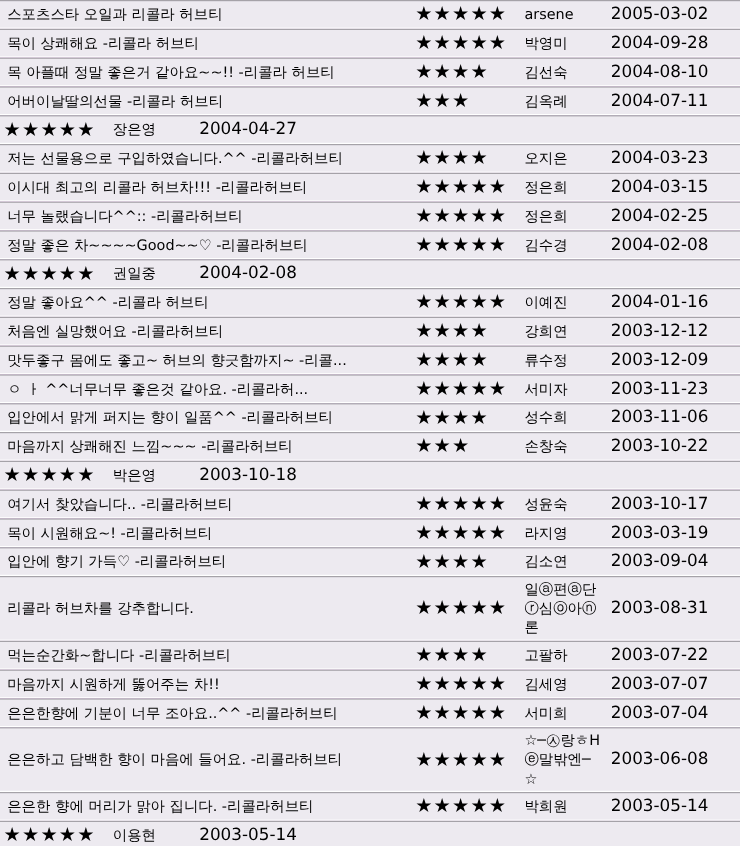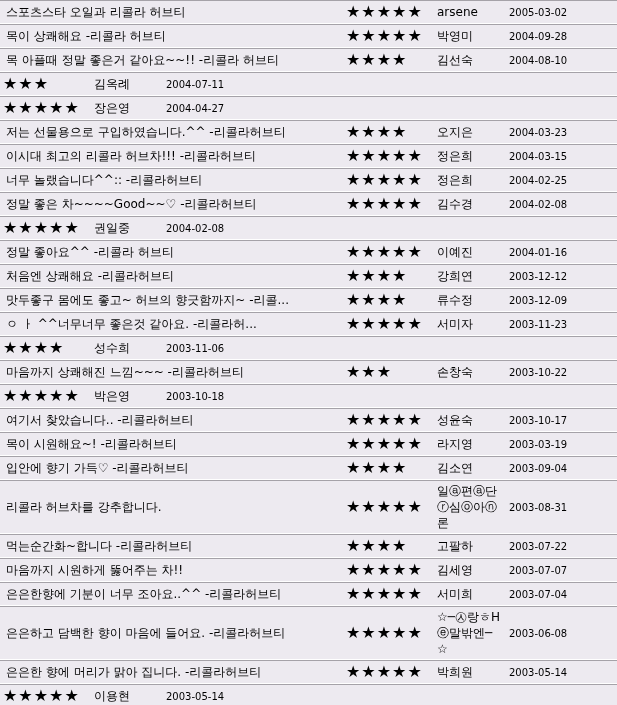--- a/index.html
+++ b/index.html
@@ -33,21 +33,21 @@
     font-size:16px;line-height:14px;letter-spacing:1px;
     color:#000;
   }
   .cell.reviewer{
     flex:0 0 68px;
     font-size:12px;line-height:16px;
     white-space:pre-line;overflow:visible;
   }
   .cell.date{
     flex:1 1 auto;padding-left:4px;
-    font-size:10px;letter-spacing:0;
+    font-size:14px;letter-spacing:0;
   }
 </style>
 </head>
 <body>
 
 <div class="wrap">
   <div class="row">
     <div class="cell title">스포츠스타 오일과 리콜라 허브티</div>
     <div class="cell stars">★★★★★</div>
     <div class="cell reviewer">arsene</div>
@@ -62,20 +62,21 @@
   </div>
 
   <div class="row">
     <div class="cell title">목 아플때 정말 좋은거 같아요~~!! -리콜라 허브티</div>
     <div class="cell stars">★★★★</div>
     <div class="cell reviewer">김선숙</div>
     <div class="cell date">2004-08-10</div>
   </div>
 
   <div class="row">
+    <div class="cell title">어버이날딸의선물 -리콜라 허브티</div>
     <div class="cell stars">★★★</div>
     <div class="cell reviewer">김옥례</div>
     <div class="cell date">2004-07-11</div>
   </div>
 
   <div class="row">
     <div class="cell stars">★★★★★</div>
     <div class="cell reviewer">장은영</div>
     <div class="cell date">2004-04-27</div>
   </div>
@@ -115,41 +116,42 @@
   </div>
 
   <div class="row">
     <div class="cell title">정말 좋아요^^ -리콜라 허브티</div>
     <div class="cell stars">★★★★★</div>
     <div class="cell reviewer">이예진</div>
     <div class="cell date">2004-01-16</div>
   </div>
 
   <div class="row">
-    <div class="cell title">처음엔 상쾌해요 -리콜라허브티</div>
+    <div class="cell title">처음엔 실망했어요 -리콜라허브티</div>
     <div class="cell stars">★★★★</div>
     <div class="cell reviewer">강희연</div>
     <div class="cell date">2003-12-12</div>
   </div>
 
   <div class="row">
     <div class="cell title">맛두좋구 몸에도 좋고~ 허브의 향긋함까지~ -리콜...</div>
     <div class="cell stars">★★★★</div>
     <div class="cell reviewer">류수정</div>
     <div class="cell date">2003-12-09</div>
   </div>
 
   <div class="row">
     <div class="cell title">ㅇ ㅏ ^^너무너무 좋은것 같아요. -리콜라허...</div>
     <div class="cell stars">★★★★★</div>
     <div class="cell reviewer">서미자</div>
     <div class="cell date">2003-11-23</div>
   </div>
 
   <div class="row">
+    <div class="cell title">입안에서 맑게 퍼지는 향이 일품^^ -리콜라허브티</div>
     <div class="cell stars">★★★★</div>
     <div class="cell reviewer">성수희</div>
     <div class="cell date">2003-11-06</div>
   </div>
 
   <div class="row">
     <div class="cell title">마음까지 상쾌해진 느낌~~~ -리콜라허브티</div>
     <div class="cell stars">★★★</div>
     <div class="cell reviewer">손창숙</div>
     <div class="cell date">2003-10-22</div>

